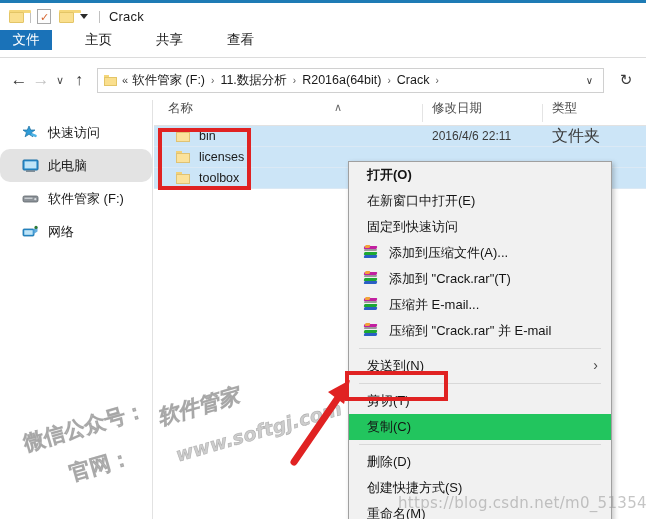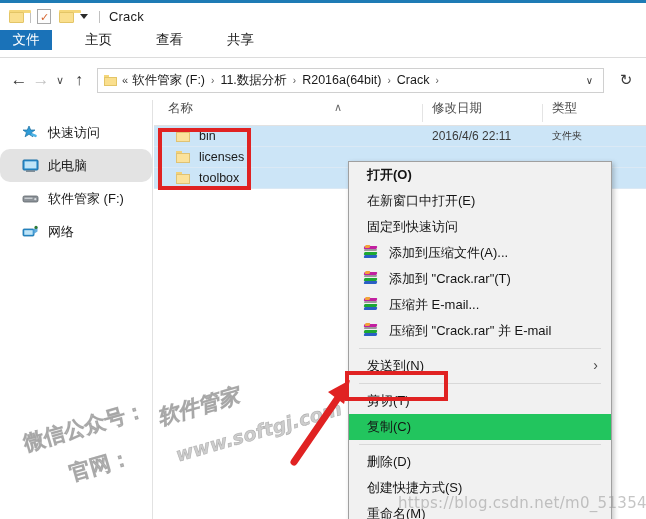--- a/index.html
+++ b/index.html
@@ -106,21 +106,21 @@
   .row {
     height:21px; display:flex; align-items:center; position:relative;
     border-bottom:1px solid #dbe9f5;
   }
   .row.sel { background:#cce5f7; }
   .row-folder { width:14px; height:12px; position:relative; margin-left:22px; flex:0 0 auto;}
   .row-folder .ft { position:absolute; left:0; top:0; width:6px; height:2px; background:#f2d178;}
   .row-folder .fb { position:absolute; left:0; top:2px; width:14px; height:10px; background:#fbe29b; border:1px solid #dfc274;}
   .row-name { font-size:12.5px; color:#1a1a1a; margin-left:9px; }
   .row-date { position:absolute; left:278px; font-size:12px; color:#3a3a3a;}
-  .row-type { position:absolute; left:398px; font-size:10px; color:#3a3a3a;}
+  .row-type { position:absolute; left:398px; font-size:16px; color:#3a3a3a;}
 
   
   .ctxmenu {
     position:absolute; left:348px; top:161px; width:264px; height:363px;
     background:#f1f1f1; border:1px solid #a0a0a0;
     box-shadow:2px 2px 5px rgba(0,0,0,.22);
   }
   .mi {
     height:26px; display:flex; align-items:center; padding-left:18px; position:relative;
     font-size:13px; color:#141414;
@@ -193,22 +193,22 @@
       <div class="body"></div>
   </div>
   <div class="qa-arrow"></div>
   <div class="qa-sep"></div>
   <div class="title-text">Crack</div>
 </div>
 
 <div class="ribbon">
   <div class="tab file">文件</div>
   <div class="tab t1">主页</div>
+  <div class="tab t2">共享</div>
   <div class="tab t3">查看</div>
-  <div class="tab t2">共享</div>
 </div>
 
 <div class="addrrow">
   <div class="navbtn back">←</div>
   <div class="navbtn fwd">→</div>
   <div class="navbtn down">∨</div>
   <div class="navbtn up">↑</div>
 
   <div class="addrbar">
     <div class="addr-folder">

